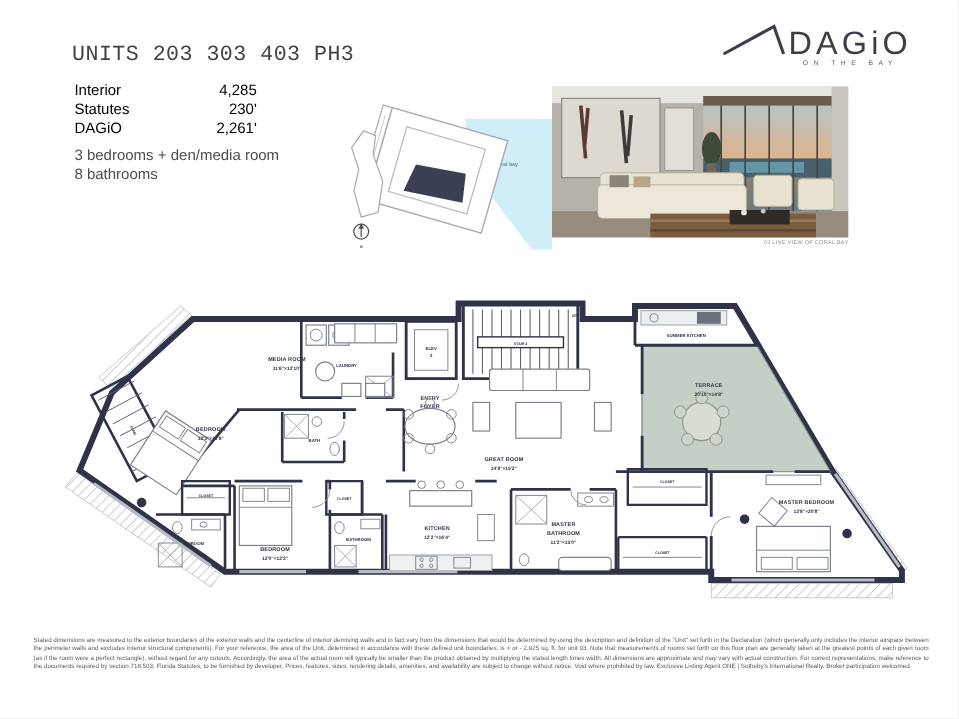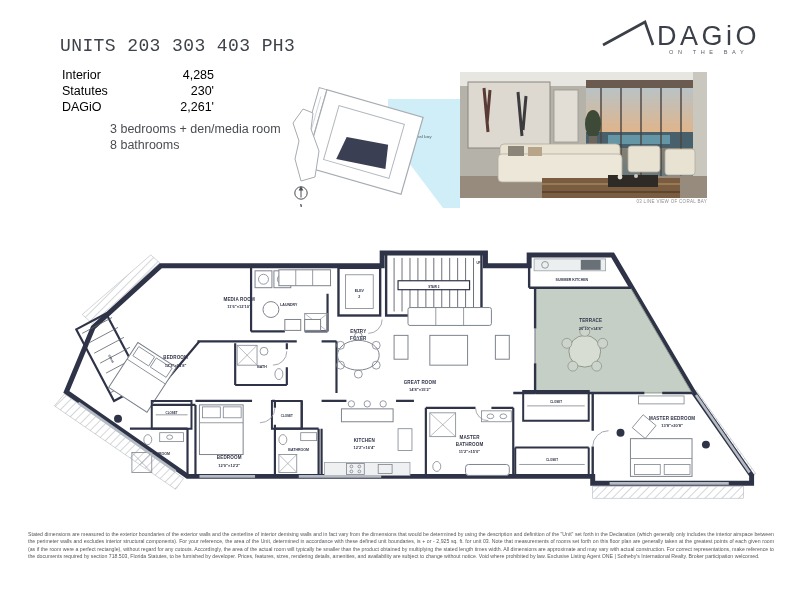--- a/index.html
+++ b/index.html
@@ -7,21 +7,21 @@
     position:relative;width:799px;height:599px;background:#ffffff;
     font-family:"Liberation Sans",sans-serif;color:#47494d;overflow:hidden;
     box-shadow:0 0 4px rgba(0,0,0,.2);
   }
   .title{position:absolute;left:60px;top:36px;font-size:18px;font-weight:500;
     letter-spacing:.4px;color:#3f4349;font-family:Liberation Mono, monospace;}
   .areas{position:absolute;left:62px;top:67px;font-size:12.5px;line-height:16px;color:#000000;}
   .areas .row{display:flex;width:152px;}
   .areas .lab{width:84px;}
   .areas .val{width:68px;text-align:right;}
-  .features{position:absolute;left:62px;top:121px;font-size:12.5px;line-height:16px;color:#4a4d52;margin-left:48px;}
+  .features{position:absolute;left:62px;top:121px;font-size:12.5px;line-height:16px;color:#4a4d52;}
   .logo{position:absolute;left:597px;top:14px;width:180px;height:44px;}
   .keyplan{position:absolute;left:285px;top:85px;width:175px;height:125px;}
   .photo{position:absolute;left:460px;top:72px;width:247px;height:126px;}
   .photo-caption{position:absolute;left:460px;top:199px;width:247px;text-align:right;
     font-size:4.5px;letter-spacing:.3px;color:#8e8e8e;}
   .plan{position:absolute;left:48px;top:244px;width:716px;height:288px;}
   .disclaimer{position:absolute;left:28px;top:531px;width:746px;font-size:5.2px;
     line-height:1.42;text-align:justify;color:#55585c;}
   
   text{font-family:"Liberation Sans",sans-serif;}

